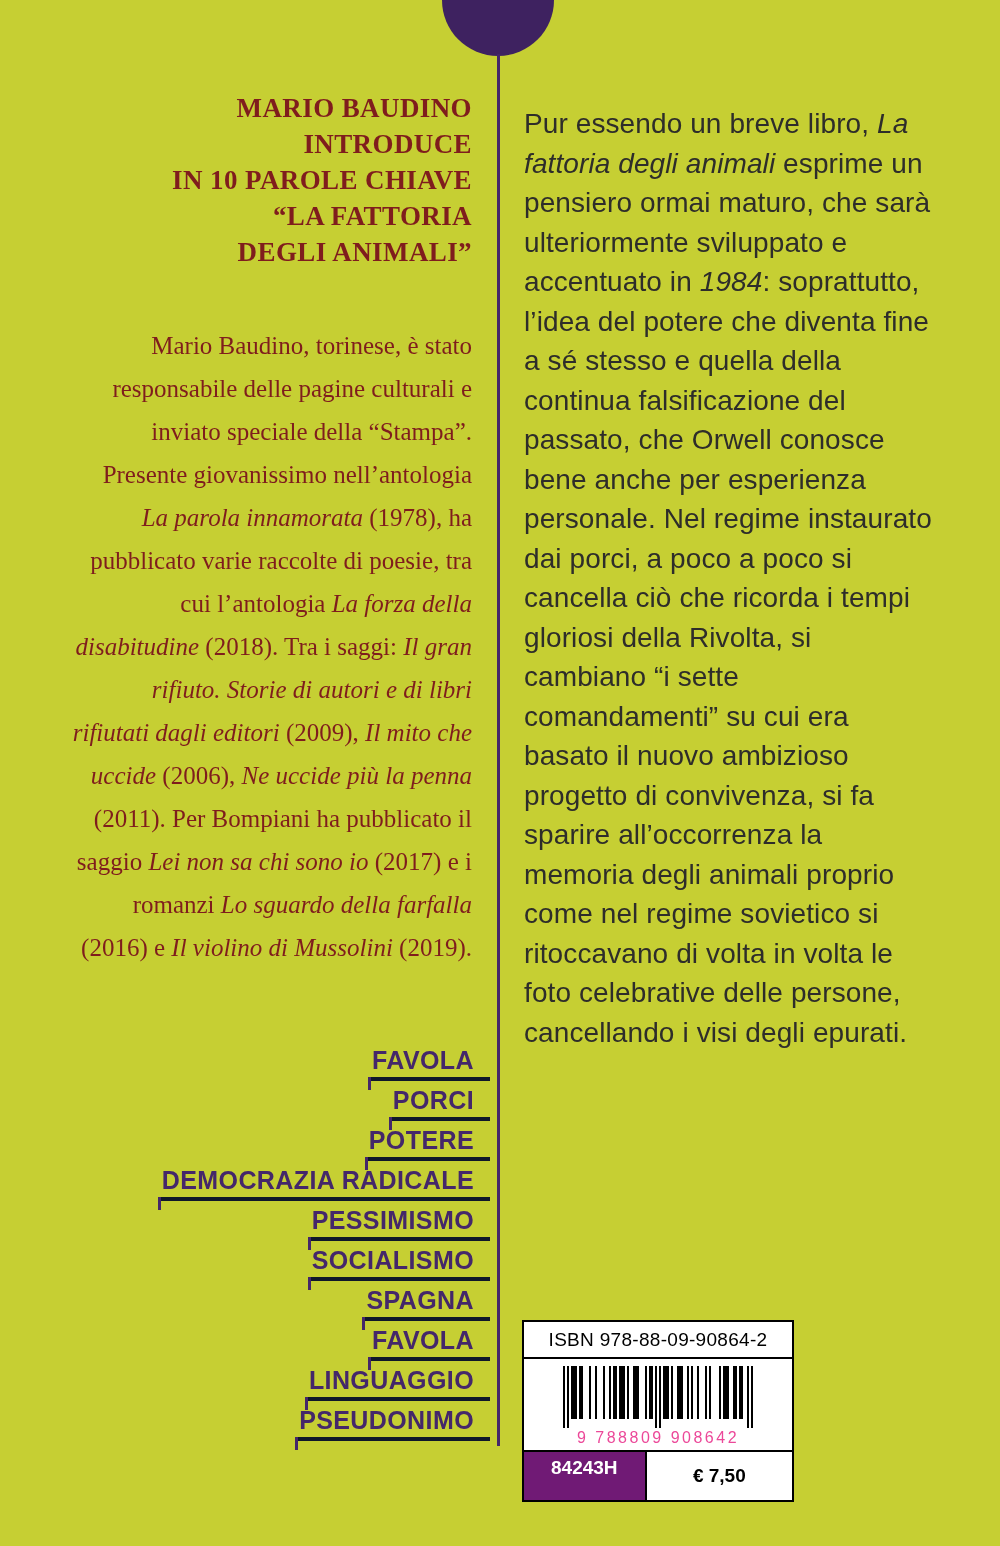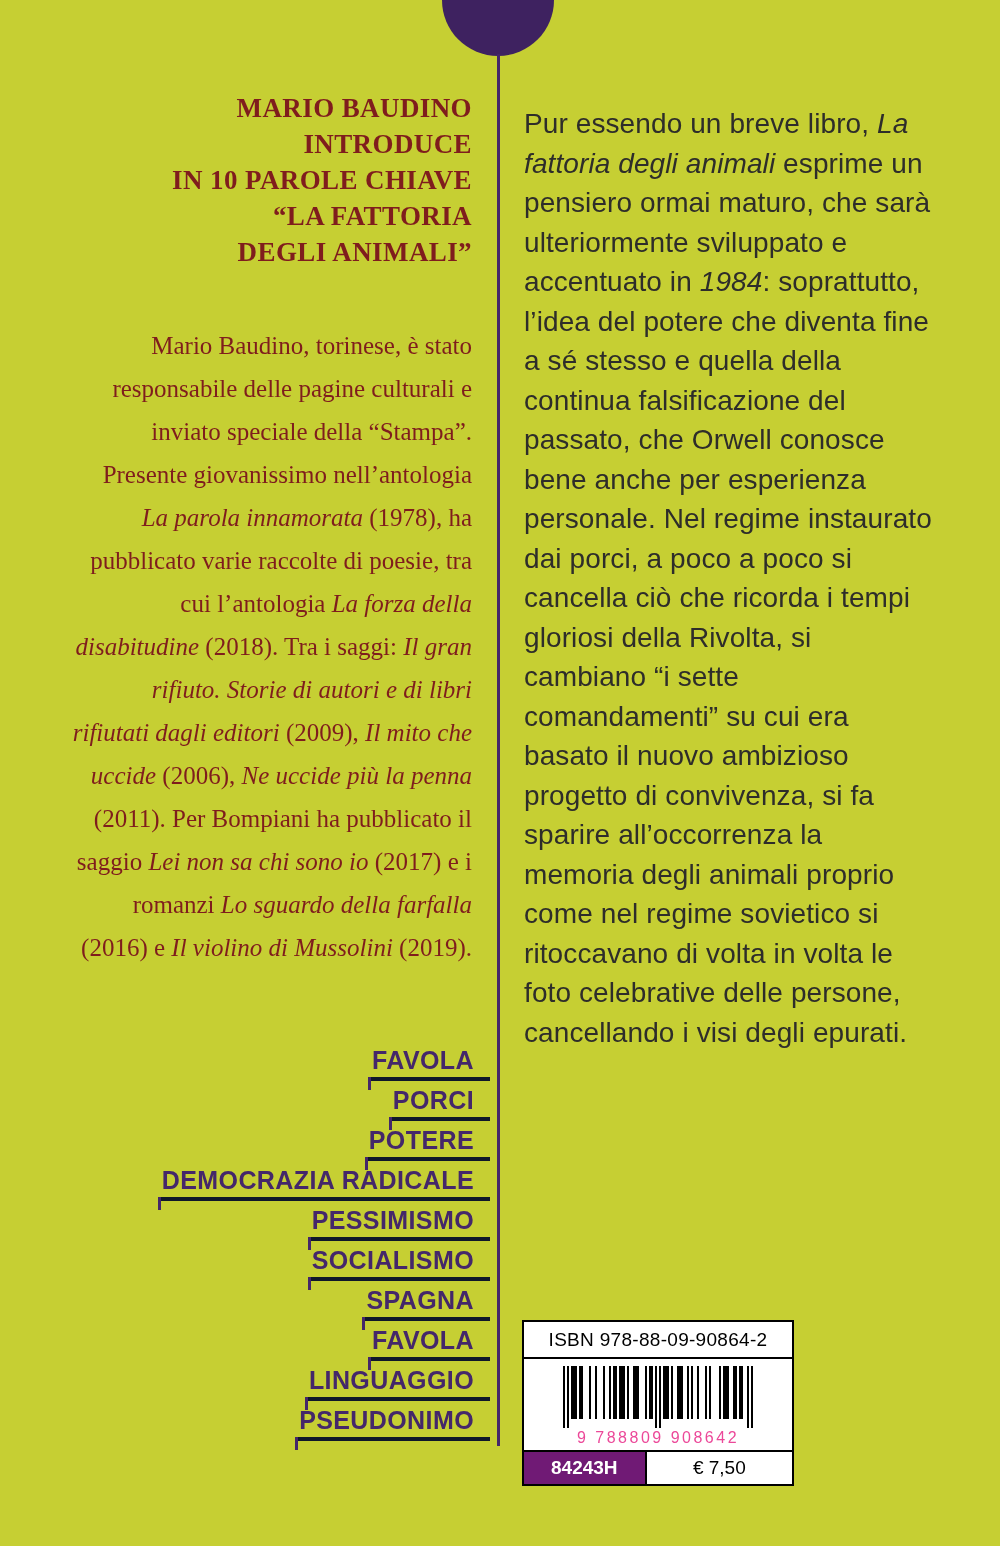--- a/index.html
+++ b/index.html
@@ -137,23 +137,23 @@
     text-align: center;
     font-weight: 700;
     font-size: 19px;
     padding: 5px 0;
   }
   .price-cell {
     flex: 1;
     background: #ffffff;
     color: #000000;
     text-align: center;
-    font-weight: 400;
+    font-weight: 700;
     font-size: 19px;
-    padding: 5px 0;
+    padding: 13px 0;
     border-left: 2px solid #000000;
   }
 </style>
 </head>
 <body>
 
 <div class="top-circle"></div>
 <div class="spine-line"></div>
 
 <div class="left-col">

